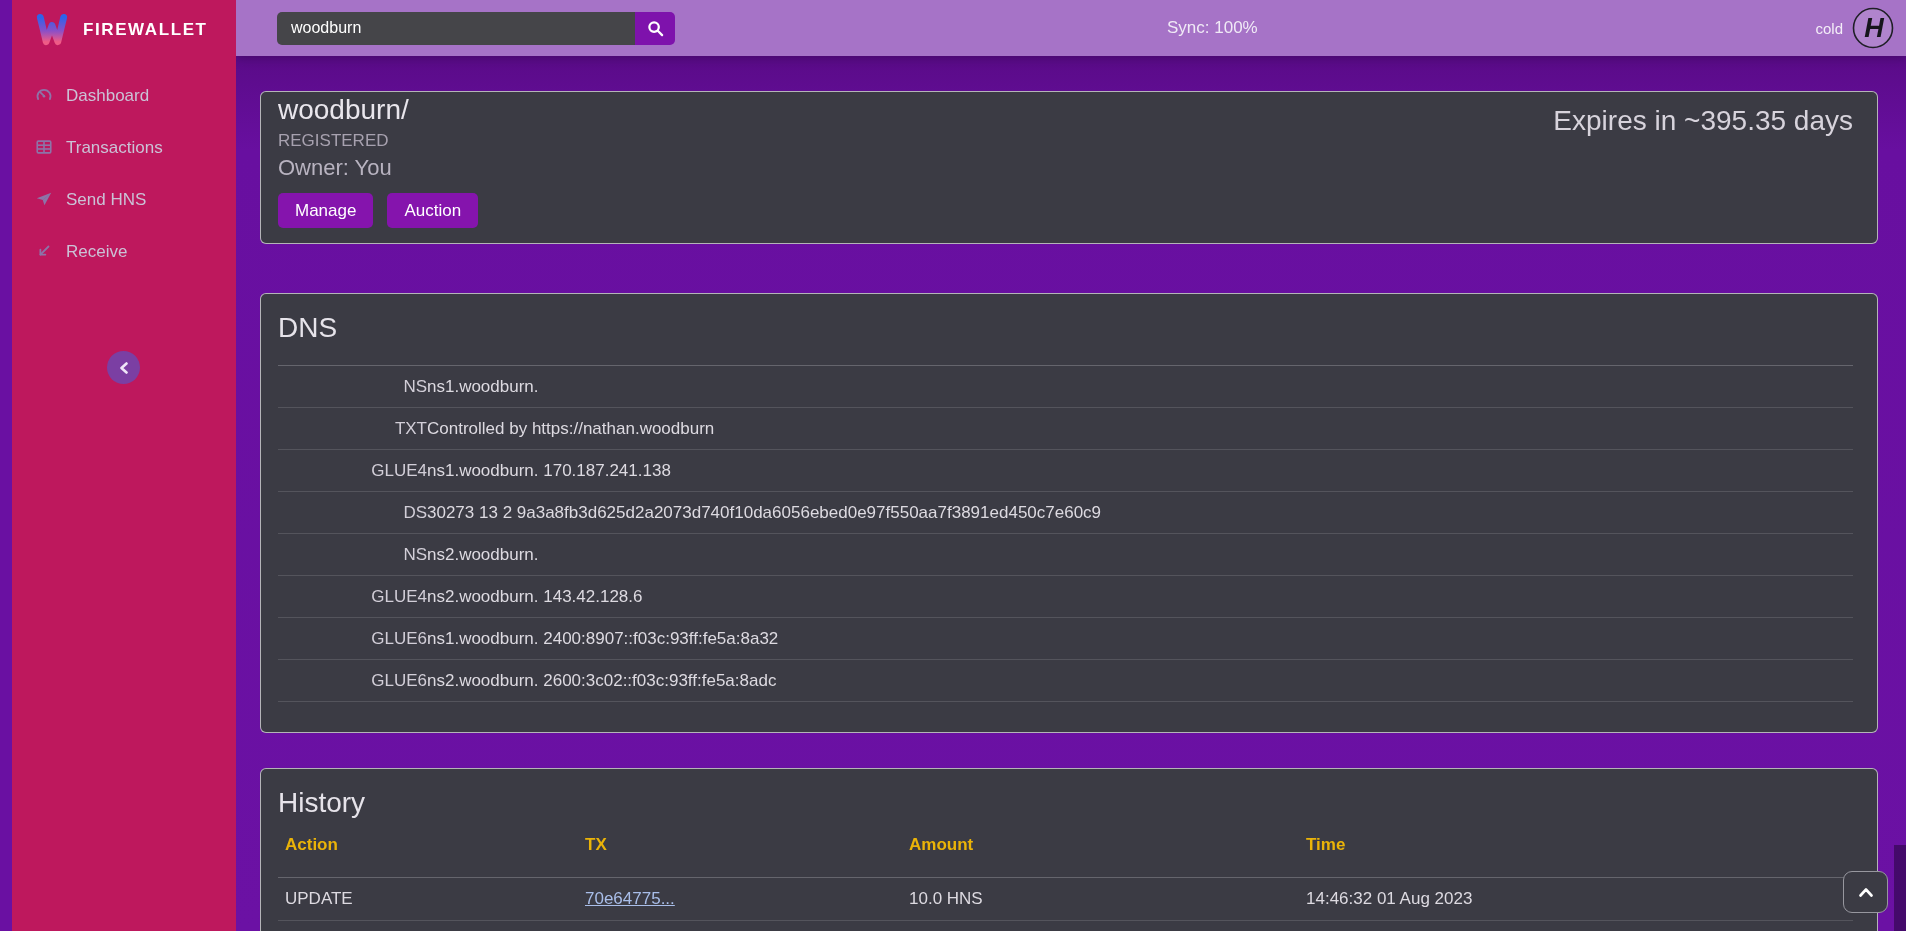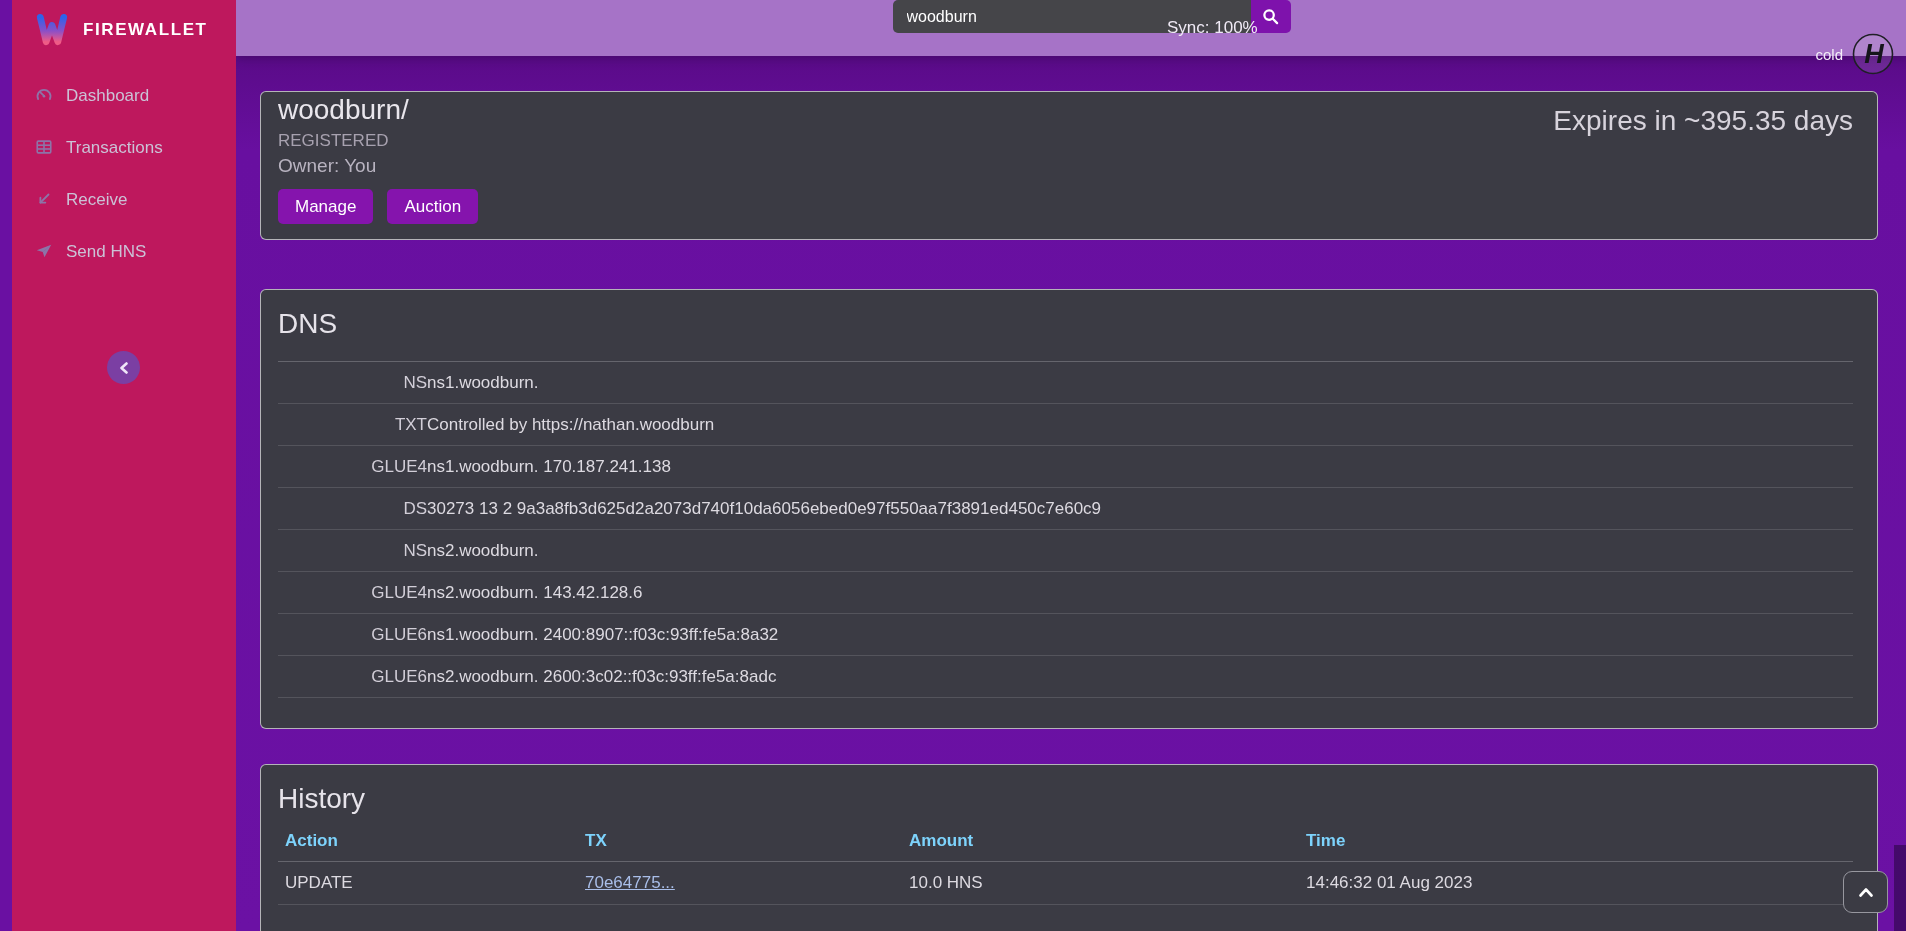--- a/index.html
+++ b/index.html
@@ -36,21 +36,20 @@
 
   
   .main { flex:1; display:flex; flex-direction:column; position:relative; }
 
   
   .topbar {
     height:56px; min-height:56px; background:#a673c7;
     display:flex; align-items:center; padding-left:41px;
     position:relative; z-index:5;
     box-shadow:0 2px 10px rgba(30,0,50,0.35);
-    flex-direction:column;
   }
   .search-wrap { display:flex; height:33px; }
   .search-input {
     width:330px; height:33px; background:#454549; border:none;
     border-radius:5px 0 0 5px; color:#ffffff; padding:0 14px;
     font-size:16px; font-family:"Liberation Sans",sans-serif; outline:none;
   }
   .search-btn {
     width:40px; height:33px; background:#7e12ac; border:none;
     border-radius:0 5px 5px 0; color:#ffffff; cursor:pointer;
@@ -72,21 +71,21 @@
   }
   .card {
     background:#3b3b44; border:1px solid rgba(255,255,255,0.62);
     border-radius:6px; color:#dcd8e0;
   }
 
   
   .domain-card { display:flex; justify-content:space-between; align-items:flex-start; padding:3px 24px 15px 17px; margin-bottom:49px; }
   .domain-title { font-size:28px; line-height:30px; color:#e9e6ed; margin:0; font-weight:normal; }
   .domain-status { font-size:17px; color:#a7a1af; margin-top:6px; }
-  .domain-owner { font-size:19px; color:#b8b3c0; margin-top:4px; }
+  .domain-owner { font-size:22px; color:#b8b3c0; margin-top:4px; }
   .btn-row { margin-top:12px; display:flex; gap:14px; }
   .purple-btn {
     background:#8514ad; color:#ffffff; border:none; border-radius:5px;
     font-size:17px; font-family:"Liberation Sans",sans-serif;
     padding:8px 17px; height:35px; cursor:pointer;
   }
   .expires { font-size:28px; line-height:30px; color:#d7d3dc; margin-top:11px; }
 
   
   .dns-card { padding:17px 24px 30px 17px; margin-bottom:35px; }
@@ -95,21 +94,21 @@
   .dns-row {
     display:flex; align-items:center; height:41px;
     border-bottom:1px solid #54545c; font-size:17px; padding-left:7px;
   }
   .dns-type { width:142px; min-width:142px; color:#d2ced8; }
   .dns-value { color:#dddae1; }
 
   
   .history-card { padding:17px 24px 0 17px; min-height:330px; }
   .h-row { display:flex; align-items:center; font-size:17px; padding-left:7px; }
-  .h-head { font-weight:bold; color:#7dd3fc; padding-top:2px; padding-bottom:10px; border-bottom:1px solid #65656d; }
+  .h-head { font-weight:bold; color:#eab308; padding-top:2px; padding-bottom:22px; border-bottom:1px solid #65656d; }
   .h-data { height:42px; border-bottom:1px solid #54545c; color:#dddae1; }
   .col-action { width:300px; min-width:300px; }
   .col-tx { width:324px; min-width:324px; }
   .col-amount { width:397px; min-width:397px; }
   .col-time { flex:1; }
   .tx-link { color:#a9bee9; text-decoration:underline; cursor:pointer; }
 
   
   .scroll-top {
     position:absolute; right:18px; bottom:18px; width:43px; height:40px;
@@ -161,35 +160,35 @@
             <rect x="2.5" y="3.5" width="15" height="13" rx="1.2"></rect>
             <line x1="2.5" y1="8" x2="17.5" y2="8"></line>
             <line x1="10" y1="3.5" x2="10" y2="16.5"></line>
             <line x1="2.5" y1="12.2" x2="17.5" y2="12.2"></line>
           </svg>
         </span>
         <span>Transactions</span>
       </div>
       <div class="nav-item">
         <span class="nicon">
+          <svg viewBox="0 0 20 20" fill="currentColor">
+            <path d="M2 9.2 L18 3 L10.5 17 L8.6 11.2 Z"></path>
+            <path d="M8.6 11.2 L18 3 L9.8 10.2 Z" fill="#3b0a54" opacity="0.35"></path>
+          </svg>
+        </span>
+        <span>Send HNS</span>
+      </div>
+      <div class="nav-item">
+        <span class="nicon">
           <svg viewBox="0 0 20 20" fill="none" stroke="currentColor" stroke-width="2">
             <line x1="15" y1="5" x2="6" y2="14" stroke-linecap="round"></line>
             <polyline points="6,8.5 6,14 11.5,14" stroke-linecap="round" stroke-linejoin="round"></polyline>
           </svg>
         </span>
         <span>Receive</span>
-      </div>
-      <div class="nav-item">
-        <span class="nicon">
-          <svg viewBox="0 0 20 20" fill="currentColor">
-            <path d="M2 9.2 L18 3 L10.5 17 L8.6 11.2 Z"></path>
-            <path d="M8.6 11.2 L18 3 L9.8 10.2 Z" fill="#3b0a54" opacity="0.35"></path>
-          </svg>
-        </span>
-        <span>Send HNS</span>
       </div>
     </div>
 
     <div class="collapse-btn">
       <span style="display:inline-flex;">
         <svg width="10" height="12" viewBox="0 0 10 12" fill="none" stroke="currentColor" stroke-width="2.6" stroke-linecap="round" stroke-linejoin="round">
           <polyline points="7.5,1.5 2.5,6 7.5,10.5"></polyline>
         </svg>
       </span>
     </div>

